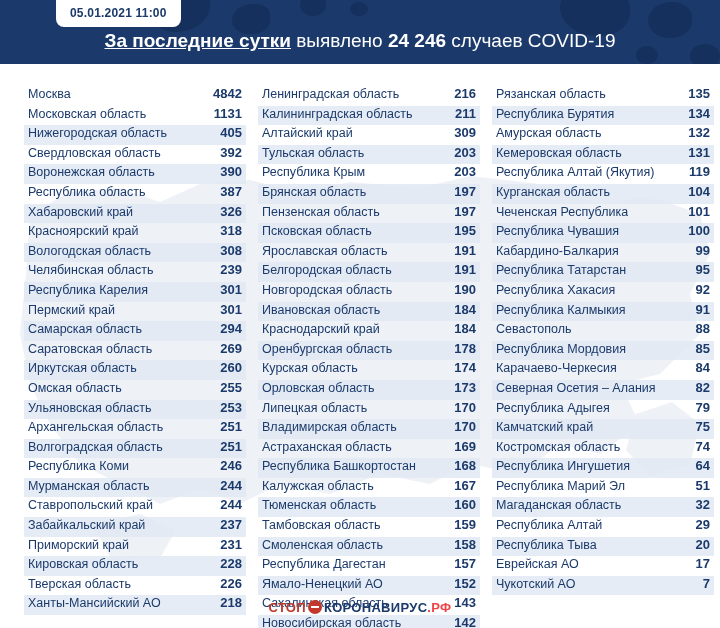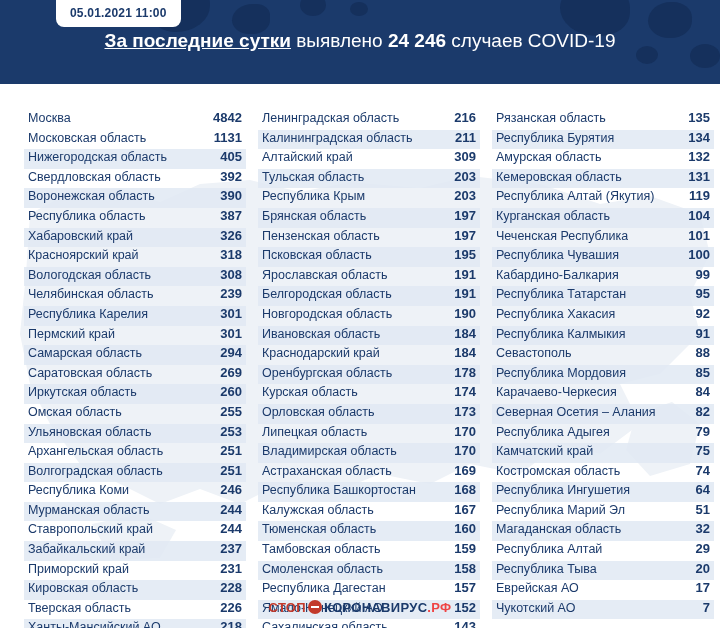--- a/index.html
+++ b/index.html
@@ -12,21 +12,21 @@
     background: #ffffff;
     font-family: "Liberation Sans", sans-serif;
     overflow: hidden;
     position: relative;
   }
 
   
   .header {
     position: relative;
     width: 720px;
-    height: 84px;
+    height: 64px;
     background: #1b3a6b;
     overflow: hidden;
   }
   .header-blobs {
     position: absolute;
     inset: 0;
     pointer-events: none;
   }
   .blob {
     position: absolute;
@@ -80,21 +80,21 @@
     height: 544px;
     overflow: hidden;
     z-index: 0;
   }
   .map-bg svg { display: block; }
 
   
   .content {
     position: absolute;
     left: 0;
-    top: 100px;
+    top: 76px;
     width: 720px;
     height: 410px;
     z-index: 2;
   }
   .cols {
     display: flex;
     padding: 10px 24px 0 24px;
     box-sizing: border-box;
     gap: 12px;
   }

